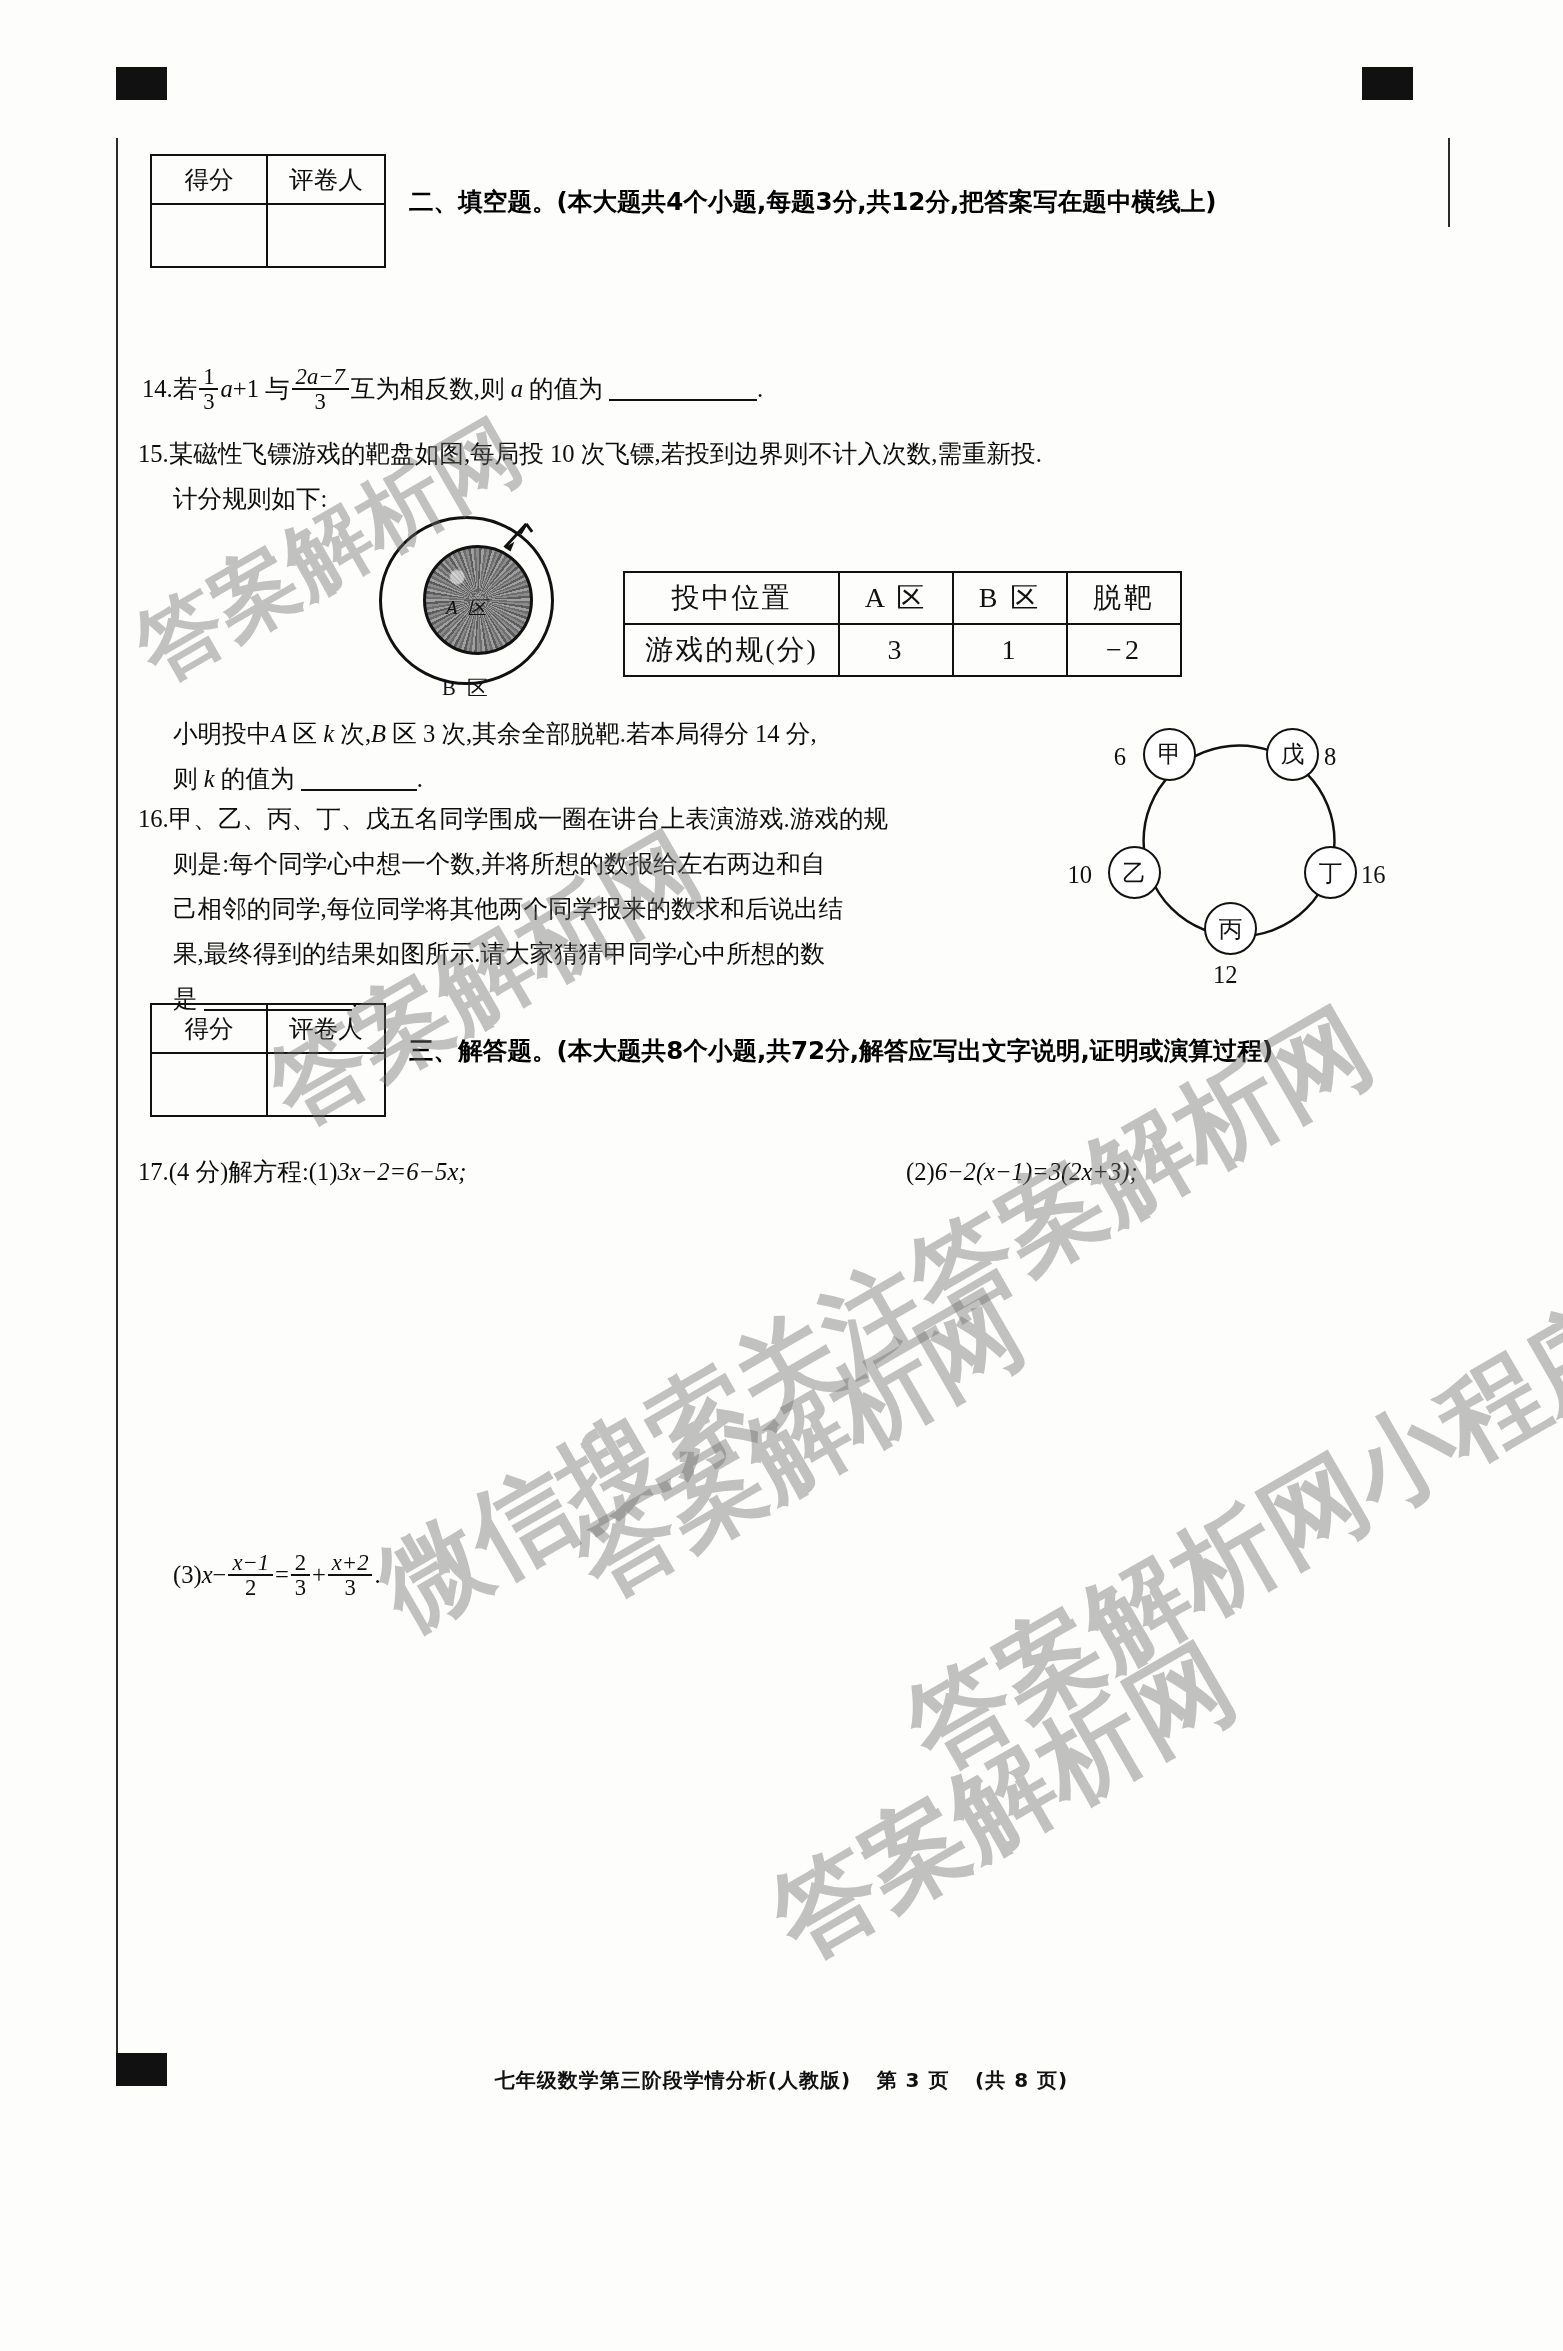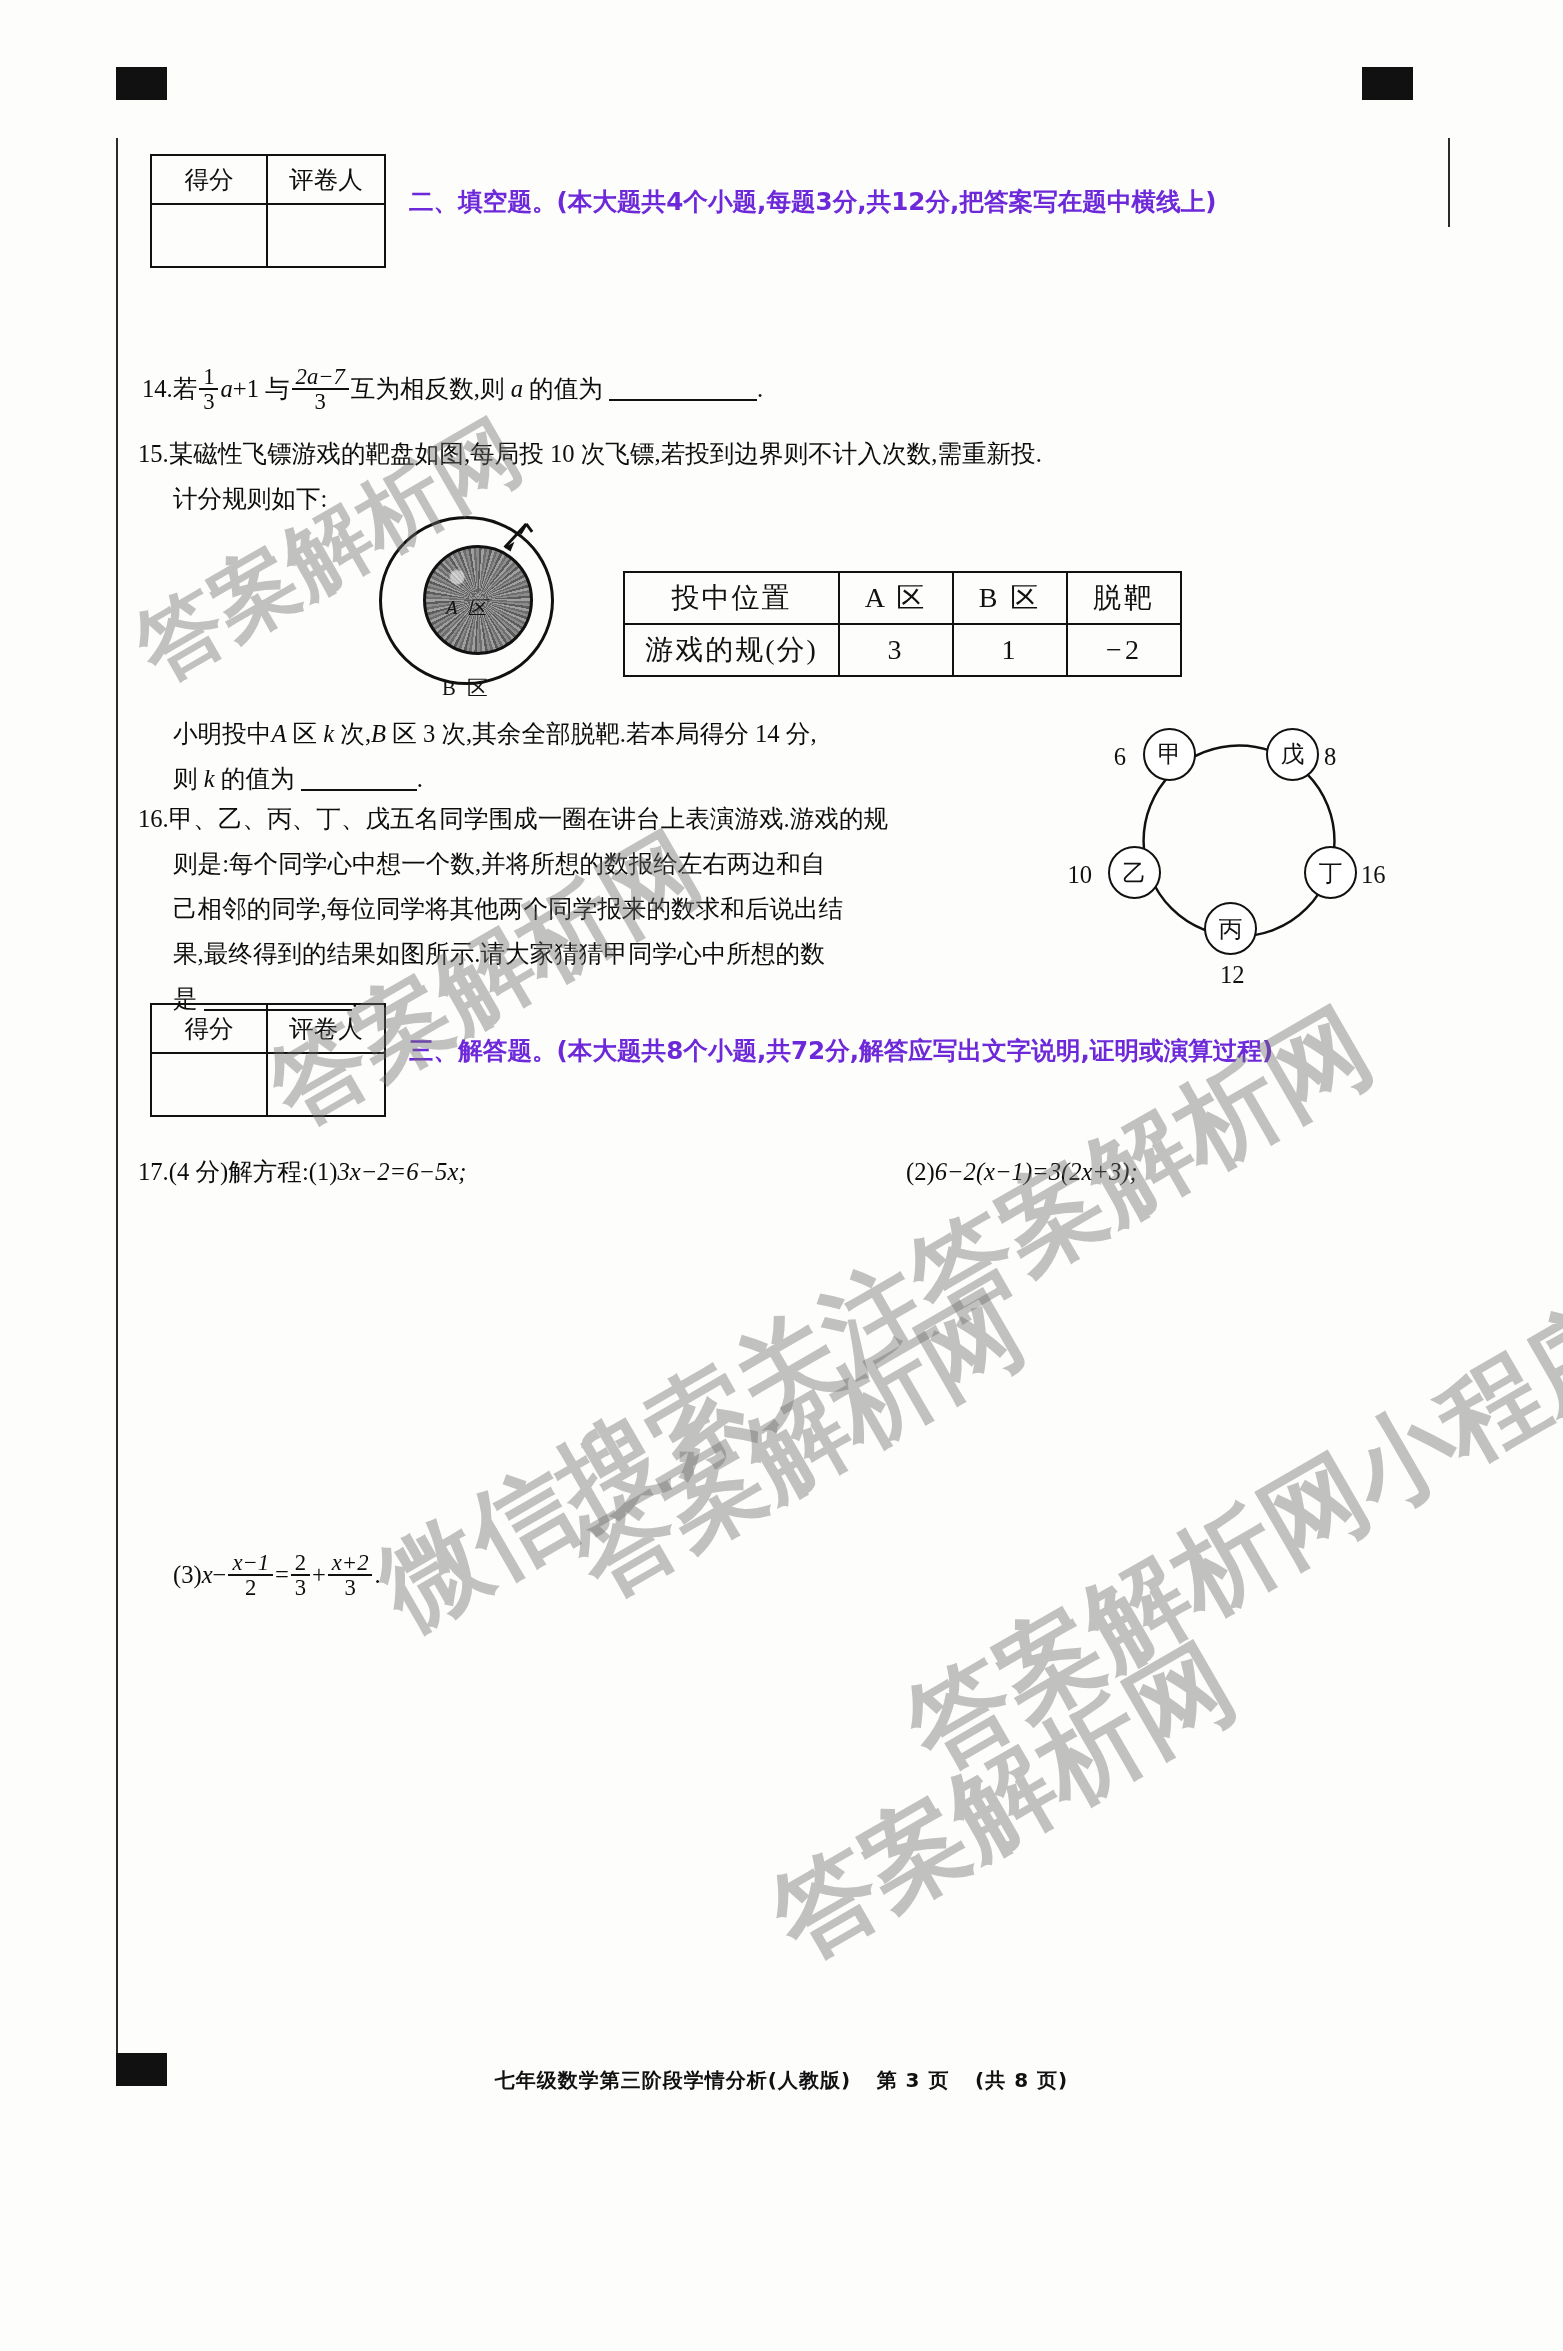--- a/index.html
+++ b/index.html
@@ -48,21 +48,21 @@
   #score-box-3 { left:150px; top:1003px; }
 
   
   .section-heading {
     position:absolute;
     font-family:"DejaVu Sans", sans-serif;
     font-weight:bold;
     font-size:24.6px;
     line-height:38px;
     letter-spacing:0px;
-    color:#6d28d9;
+    color:#000000;
   }
   #section-2-heading { left:409px; top:183px; width:995px; }
   #section-3-heading { left:409px; top:1032px; width:995px; }
 
   
   .q {
     position:absolute;
     font-size:24.6px;
     line-height:45px;
     font-family:"Liberation Serif", serif;
@@ -263,21 +263,21 @@
     </svg>
     <div class="node" style="left:50px;  top:12.8px;">甲</div>
     <div class="node" style="left:173px; top:12.8px;">戊</div>
     <div class="node" style="left:211px; top:131px;">丁</div>
     <div class="node" style="left:111px; top:187px;">丙</div>
     <div class="node" style="left:14.8px;  top:131px;">乙</div>
 
     <div class="node-val" style="left:20.7px;  top:27.6px;">6</div>
     <div class="node-val" style="left:231px; top:27.6px;">8</div>
     <div class="node-val" style="left:268px; top:146px;">16</div>
-    <div class="node-val" style="left:127px; top:246px;">12</div>
+    <div class="node-val" style="left:120px; top:246px;">12</div>
     <div class="node-val" style="left:-25.6px; top:146px;">10</div>
   </div>
 
   <div class="score-box" id="score-box-3">
     <div class="cell">得分</div>
     <div class="cell">评卷人</div>
     <div class="cell"></div>
     <div class="cell"></div>
   </div>
 

